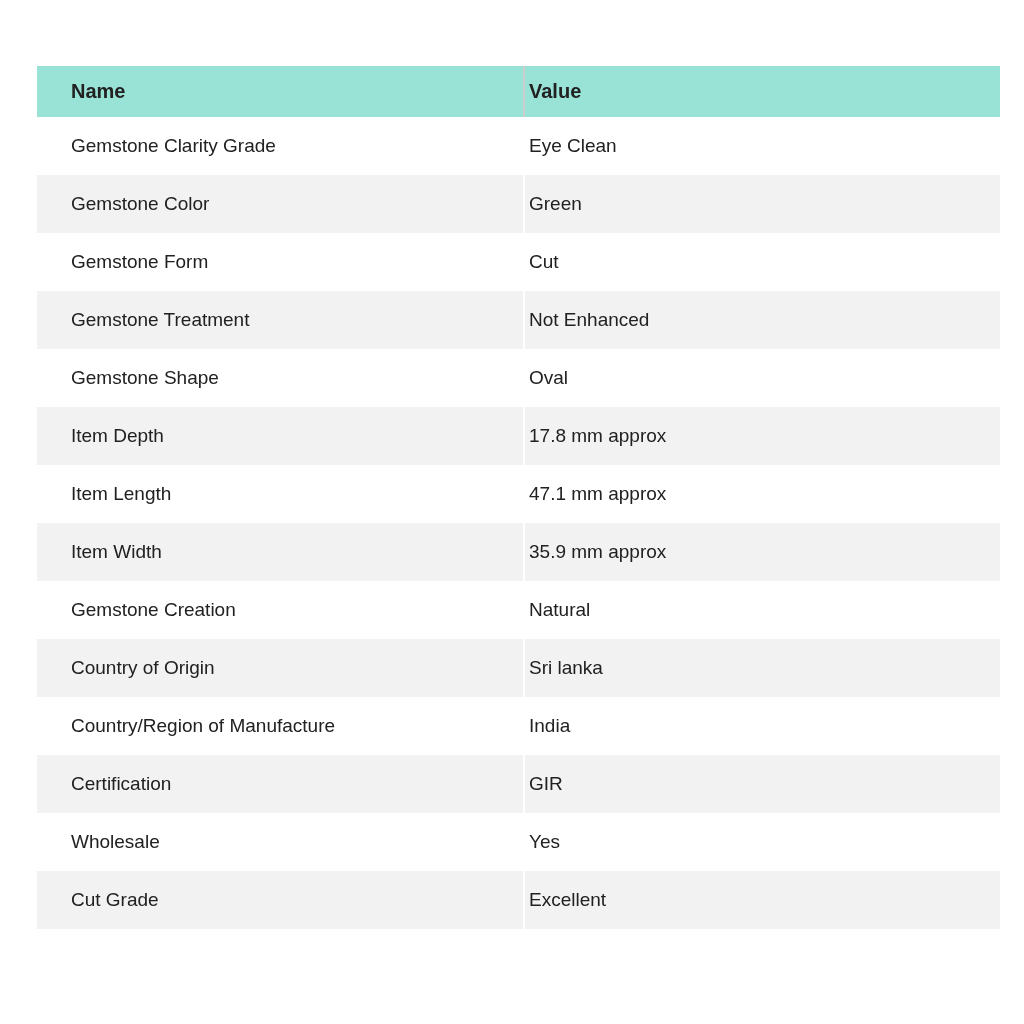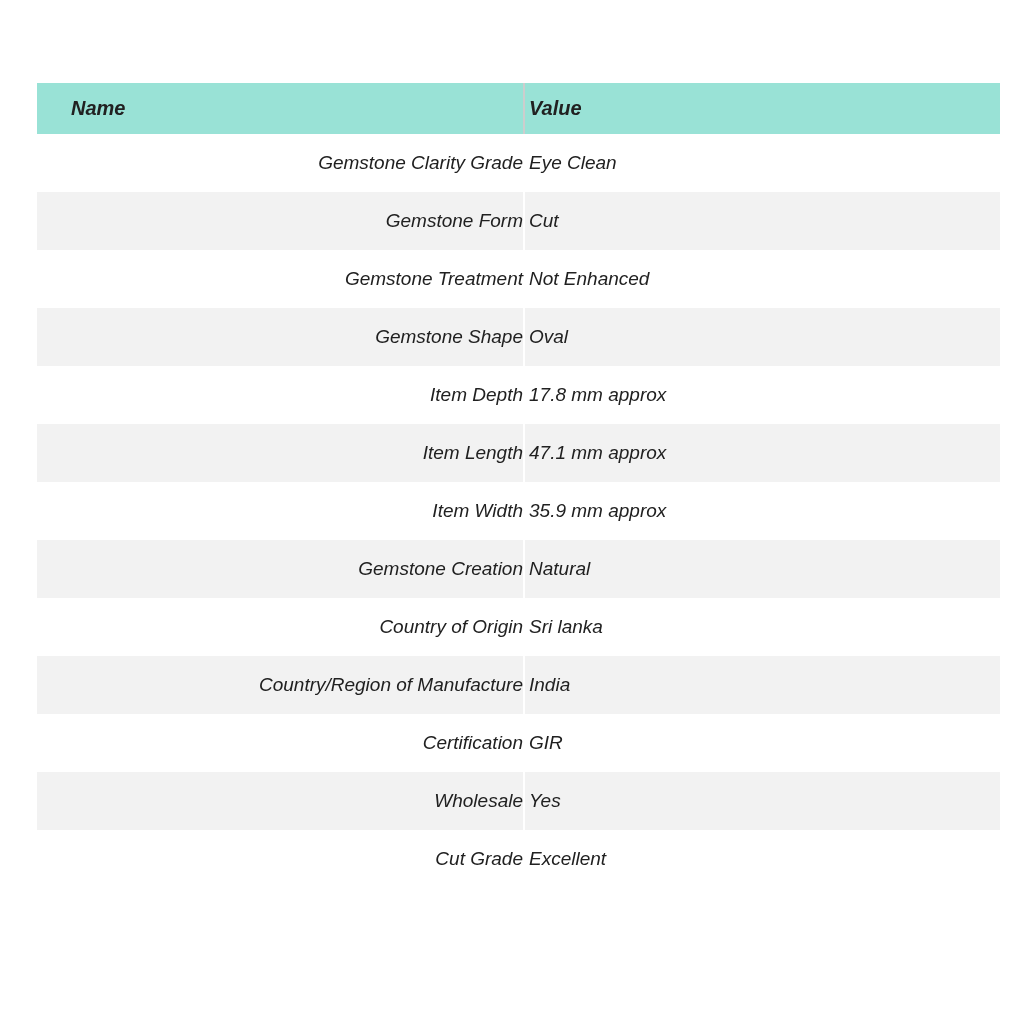--- a/index.html
+++ b/index.html
@@ -9,44 +9,43 @@
     height: 1024px;
     background: #ffffff;
     font-family: "Liberation Sans", sans-serif;
     color: var(--text-color, #212121);
     overflow: hidden;
   }
 
   .spec-table {
     position: absolute;
     left: 37px;
-    top: 83px;
+    top: 66px;
     width: 963px;
     border-collapse: collapse;
     table-layout: fixed;
-    font-style: italic;
   }
 
   .spec-table th {
     background: var(--header-bg, #99e2d6);
     font-weight: 700;
     font-size: 20px;
     text-align: left;
     height: 51px;
     vertical-align: middle;
   }
 
   .spec-table td {
     font-size: 19px;
     font-weight: 400;
     height: 58px;
     vertical-align: middle;
   }
 
-  .col-name  { width: 487px; padding-left: 34px; text-align: right; }
+  .col-name  { width: 487px; padding-left: 34px; }
   .col-value { padding-left: 4px; }
 
   
   td.col-value { border-left: 2px solid #ffffff; }
   th.col-value { border-left: 2px solid #cdcdcd; }
 
   tbody tr:nth-child(even) { background: var(--row-alt-bg, #f2f2f2); }
   tbody tr:nth-child(odd)  { background: #ffffff; }
 </style>
 </head>
@@ -56,20 +55,24 @@
   <thead>
     <tr>
       <th class="col-name">Name</th>
       <th class="col-value">Value</th>
     </tr>
   </thead>
   <tbody>
       <tr>
         <td class="col-name">Gemstone Clarity Grade</td>
         <td class="col-value">Eye Clean</td>
+      </tr>
+      <tr>
+        <td class="col-name">Gemstone Color</td>
+        <td class="col-value">Green</td>
       </tr>
       <tr>
         <td class="col-name">Gemstone Form</td>
         <td class="col-value">Cut</td>
       </tr>
       <tr>
         <td class="col-name">Gemstone Treatment</td>
         <td class="col-value">Not Enhanced</td>
       </tr>
       <tr>

